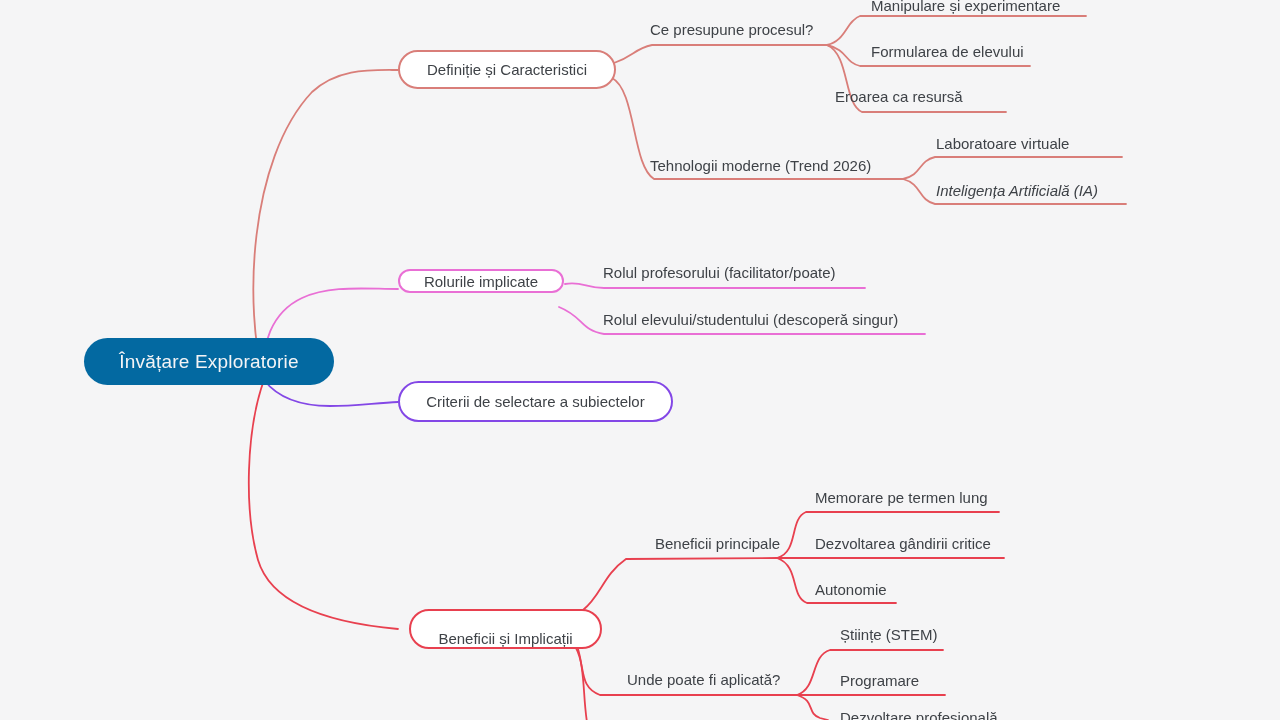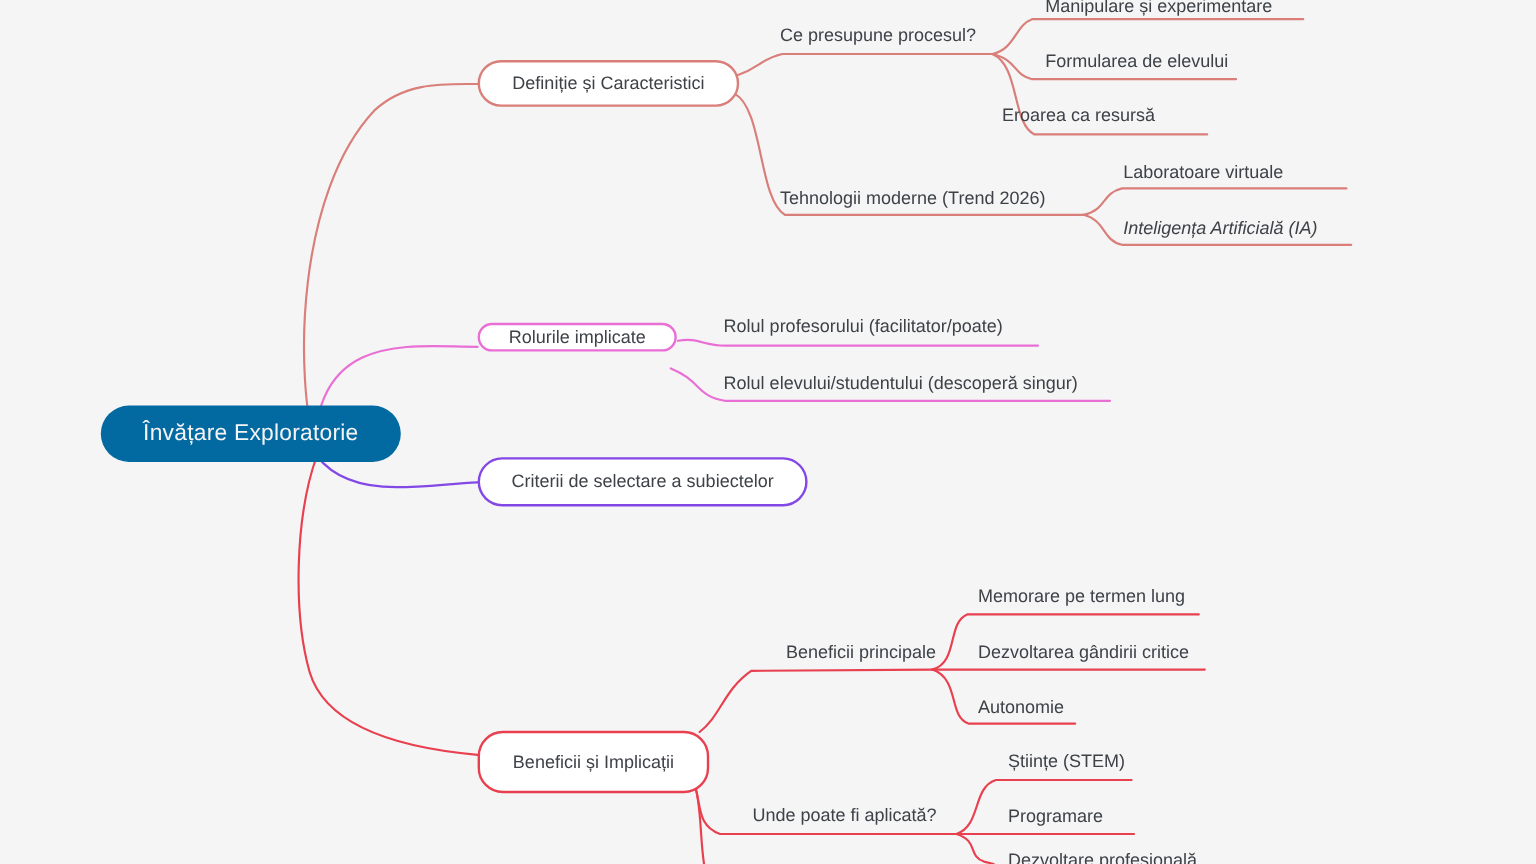--- a/index.html
+++ b/index.html
@@ -58,21 +58,21 @@
   </div>
 
   <div class="pill" style="left: 398px; top: 269px; width: 166px; height: 24px; border-color: rgb(233, 111, 213);">
     <span>Rolurile implicate</span>
   </div>
 
   <div class="pill" style="left: 398px; top: 381px; width: 275px; height: 41px; border-color: rgb(131, 71, 230);">
     <span>Criterii de selectare a subiectelor</span>
   </div>
 
-  <div class="pill" style="left: 398px; top: 609px; width: 193px; height: 52px; border-color: rgb(232, 64, 79);">
+  <div class="pill" style="left: 409px; top: 609px; width: 193px; height: 40px; border-color: rgb(232, 64, 79); align-items: flex-end;">
     <span>Beneficii și Implicații</span>
   </div>
 
   <div class="lbl" style="left:650px;top:20px;text-align:right;">Ce presupune procesul?</div>
   <div class="lbl" style="left:871px;top:-4px;">Manipulare și experimentare</div>
   <div class="lbl" style="left:871px;top:42px;">Formularea de elevului</div>
   <div class="lbl" style="left:835px;top:87px;">Eroarea ca resursă</div>
   <div class="lbl" style="left:650px;top:156px;">Tehnologii moderne (Trend 2026)</div>
   <div class="lbl" style="left:936px;top:134px;text-align:right;">Laboratoare virtuale</div>
   <div class="lbl" style="left:936px;top:181px;font-style:italic;">Inteligența Artificială (IA)</div>

